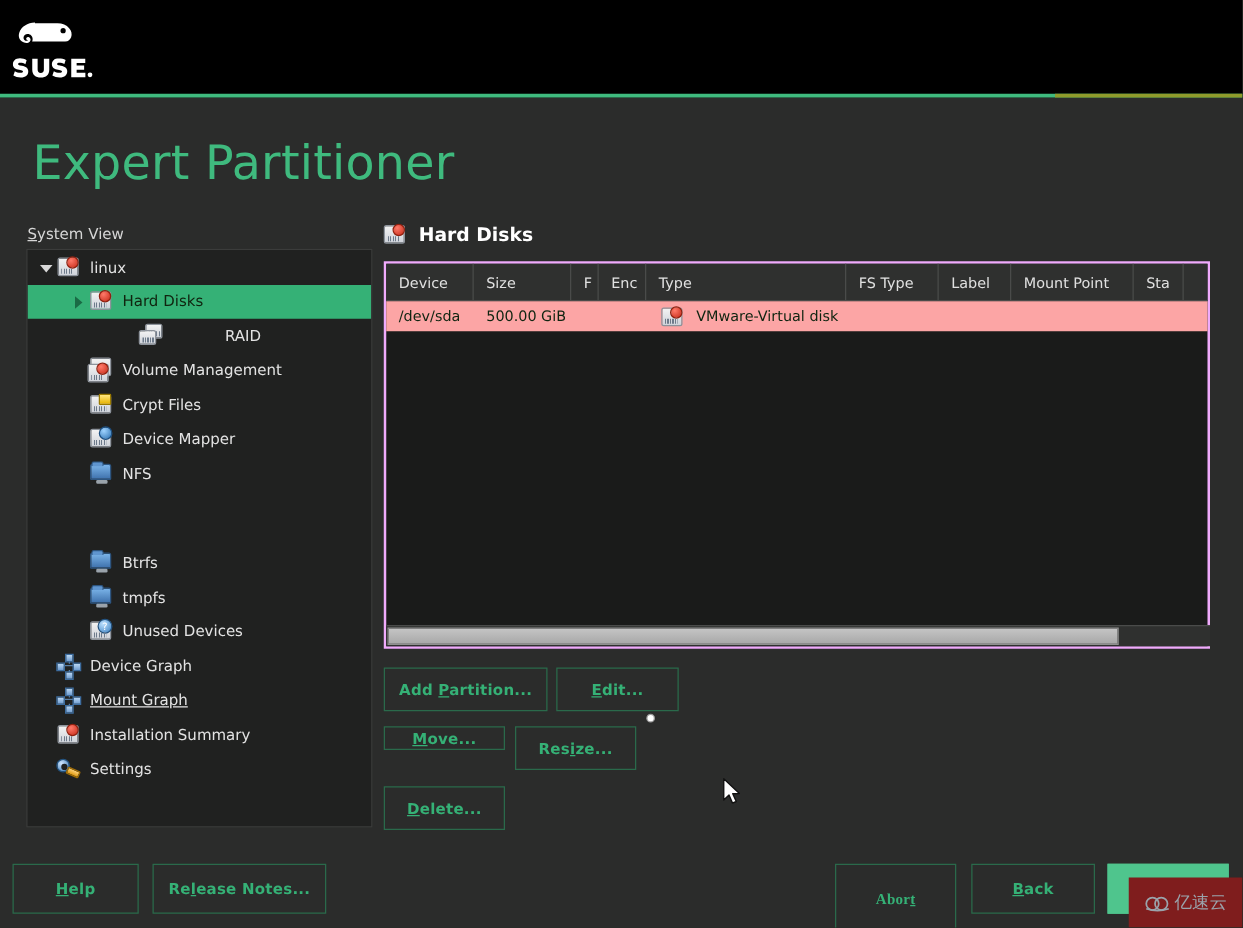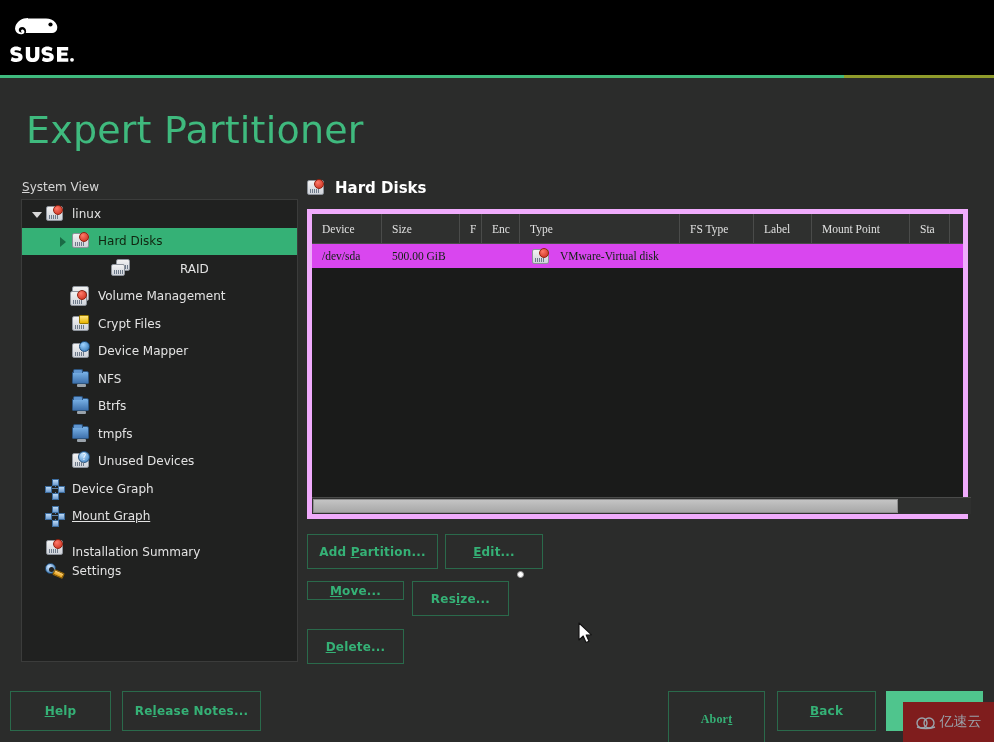--- a/index.html
+++ b/index.html
@@ -147,30 +147,30 @@
 
   
   .panel-head {
     position:absolute; left:305px; top:178px; display:flex; align-items:center;
   }
   .panel-head .phic { width:22px; height:20px; position:relative; margin-right:8px; }
   .panel-head .phtxt { font-size:15px; font-weight:bold; color:#ffffff; }
 
   .table-wrap {
     position:absolute; left:307px; top:209px; width:661px; height:310px;
-    background:#1a1b1a; border:5px solid #f0abfc;font-family:Liberation Serif, serif;
+    background:#1a1b1a; border:2px solid #f0abfc;
   }
   .thead { display:flex; height:30px; background:#2f302f; border-bottom:1px solid #4a4b4a; }
   .thead .th {
     font-size:11.5px; color:#e0e0e0; display:flex; align-items:center;
     padding-left:10px; border-right:1px solid #4a4b4a; overflow:hidden; white-space:nowrap;
   }
   .tbody { position:relative; }
   .trow { display:flex; height:24px; align-items:center; font-size:11.5px; }
-  .trow.selected { background:#d946ef; color:#0f2410;text-align:center; }
+  .trow.selected { background:#fca5a5; color:#0f2410;text-align:center; }
   .trow .td {
     padding-left:10px; display:flex; align-items:center; overflow:hidden; white-space:nowrap;
   }
   .td .cellic { width:22px; height:18px; position:relative; margin-right:8px; flex:0 0 22px; }
 
   .hscroll {
     position:absolute; left:0; bottom:0; width:659px; height:17px;
     background:#2f302f; border-top:1px solid #4a4b4a;
   }
   .hscroll .thumb {
@@ -284,21 +284,21 @@
         </span>
         <span class="lbl">Device Mapper</span>
       </div>
       <div class="tree-row" style="padding-left: 34px; text-align: right;">
         <span class="twisty"></span>
         <span class="ic">
           <span class="ic-folder"></span>
         </span>
         <span class="lbl">NFS</span>
       </div>
-      <div class="tree-row" style="padding-left: 34px;">
+      <div class="tree-row" style="padding-left: 34px; margin-top: 44px;">
         <span class="twisty"></span>
         <span class="ic">
           <span class="ic-folder"></span>
         </span>
         <span class="lbl">Btrfs</span>
       </div>
       <div class="tree-row" style="padding-left: 34px;">
         <span class="twisty"></span>
         <span class="ic">
           <span class="ic-folder"></span>
@@ -337,21 +337,21 @@
             <b class="e2"></b>
             <b class="e3"></b>
             <i class="n1"></i>
             <i class="n2"></i>
             <i class="n3"></i>
             <i class="n4"></i>
           </span>
         </span>
         <span class="lbl">Mount Graph</span>
       </div>
-      <div class="tree-row" style="padding-left: 8px; align-items: flex-end;">
+      <div class="tree-row" style="padding-left: 8px;">
         <span class="twisty"></span>
         <span class="ic">
           <span class="ic-summary">
             <span class="badge-red"></span>
           </span>
         </span>
         <span class="lbl">Installation Summary</span>
       </div>
       <div class="tree-row" style="padding-left: 8px;">
         <span class="twisty"></span>

